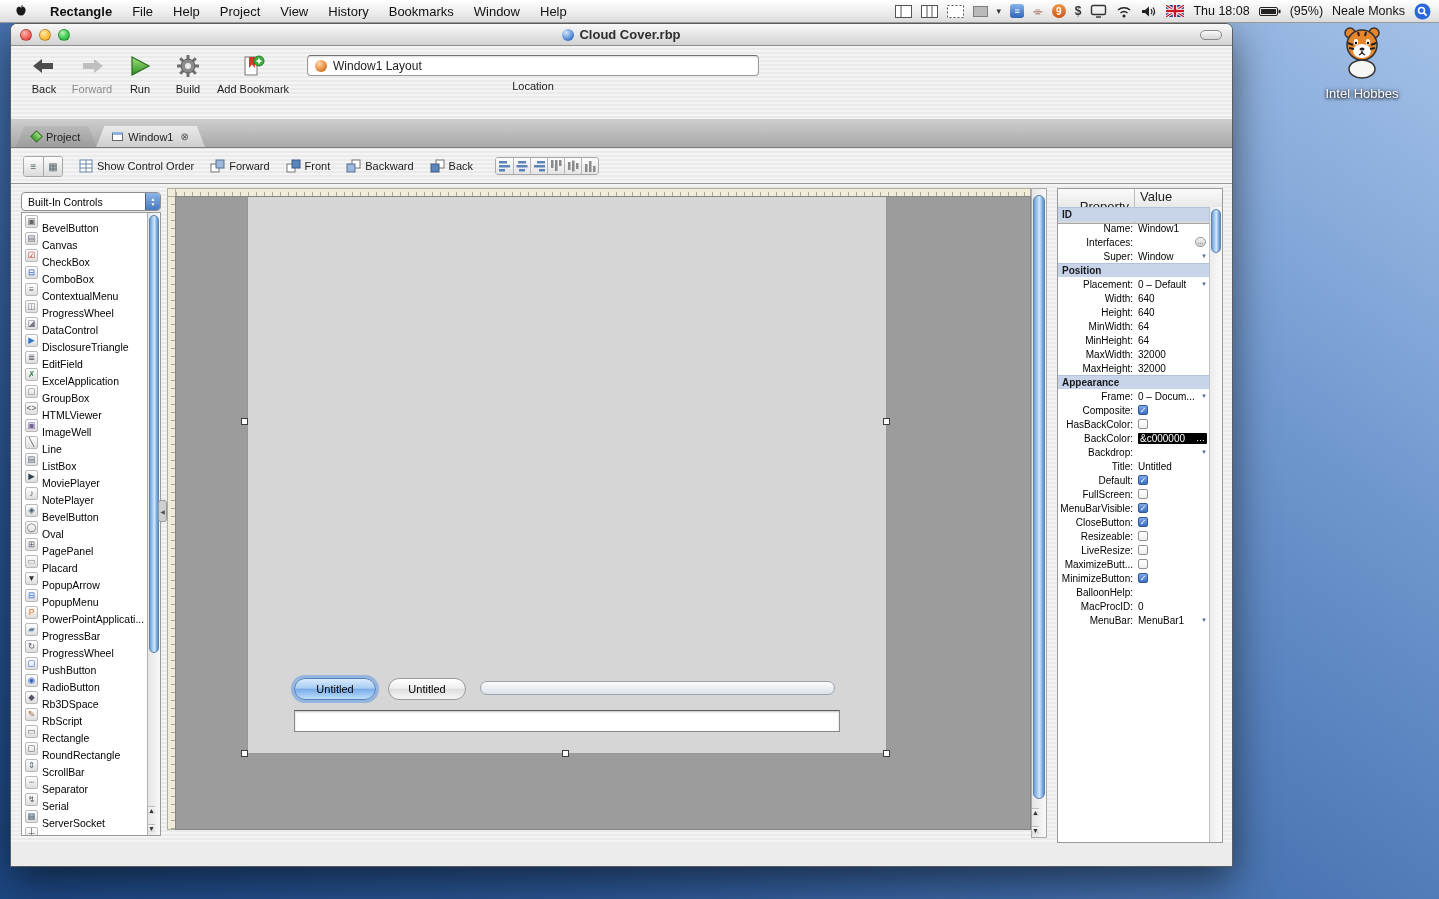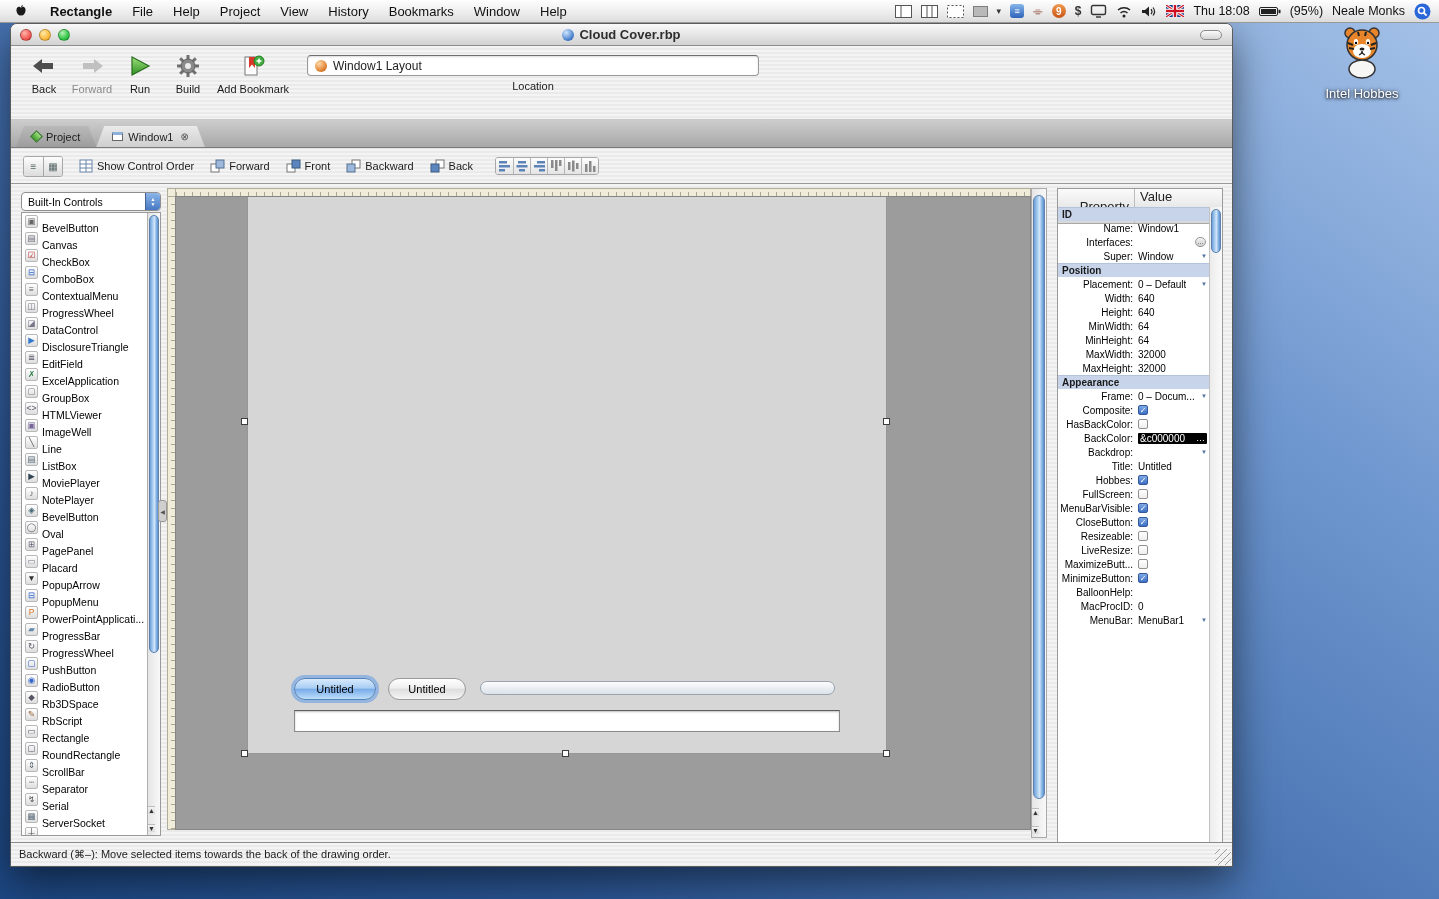--- a/index.html
+++ b/index.html
@@ -746,21 +746,21 @@
               </span>
               <span class="ppopup">▼</span>
             </div>
             <div class="prop-row">
               <span class="prop-label">Title:</span>
               <span class="prop-value">
                 <span class="pv-text">Untitled</span>
               </span>
             </div>
             <div class="prop-row">
-              <span class="prop-label">Hobbes:</span>
+              <span class="prop-label">Default:</span>
               <span class="prop-value">
                 <span class="pcheck on">✓</span>
               </span>
             </div>
             <div class="prop-row">
               <span class="prop-label">FullScreen:</span>
               <span class="prop-value">
                 <span class="pcheck"></span>
               </span>
             </div>
@@ -819,19 +819,15 @@
               </span>
               <span class="ppopup">▼</span>
             </div>
           </div>
         <div id="props-scroll">
           <span class="athumb" style="top:2px;height:44px;left:1px;width:10px;"></span>
         </div>
       </div>
     </div>
 
-    <div id="statusbar" class="pinstripe">
-      <span>Backward (⌘–): Move selected items towards the back of the drawing order.</span>
-      <span id="resize-grip"></span>
-    </div>
 
   </div>
 </div>
 
 </body></html>

